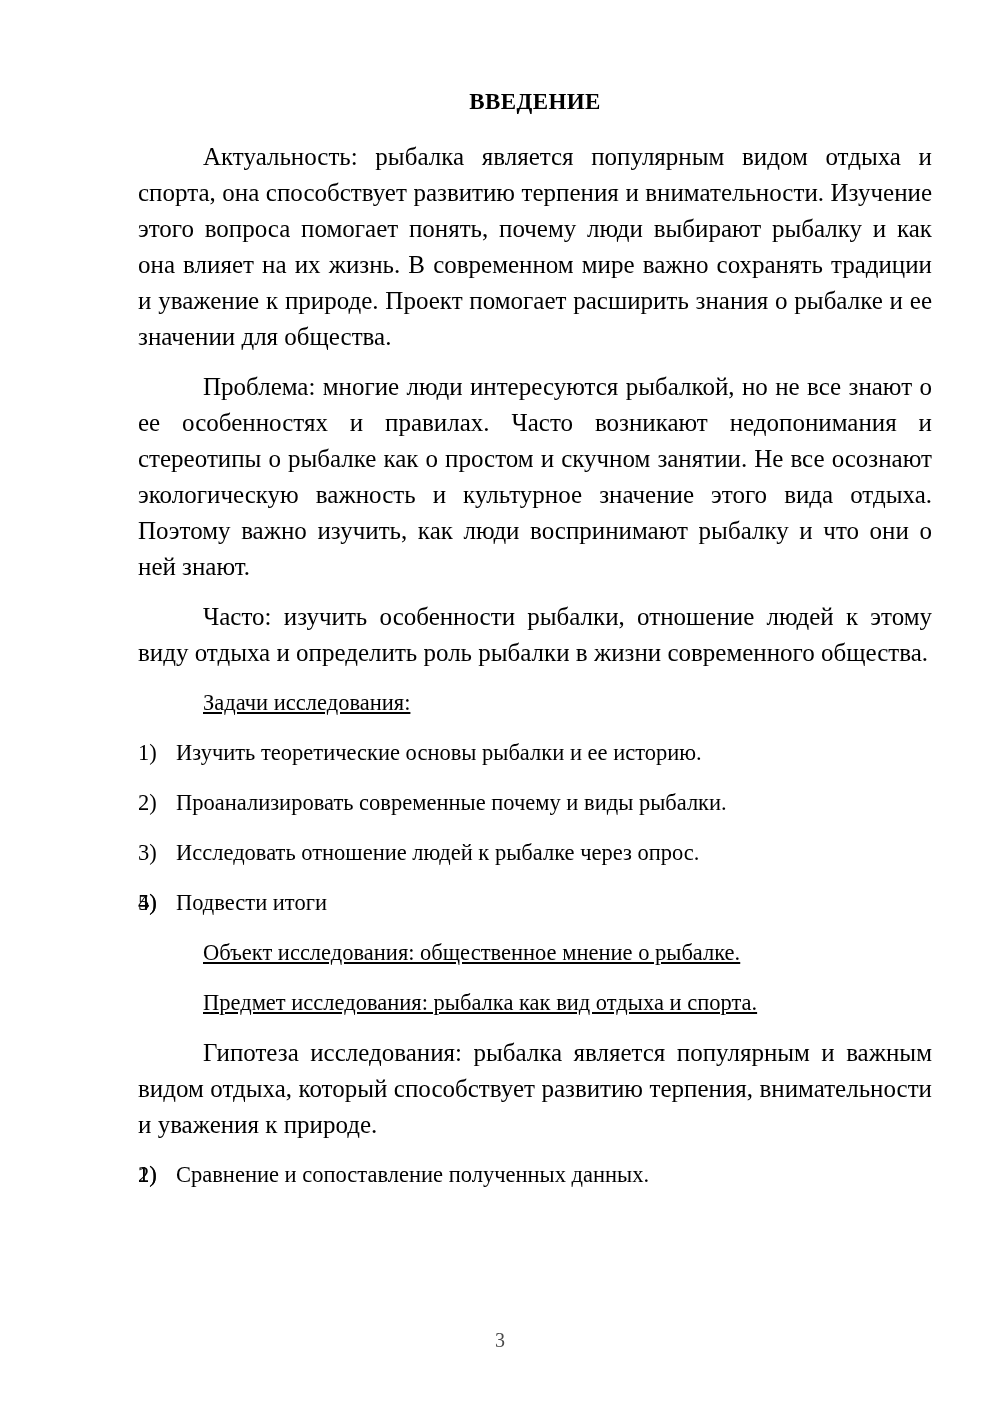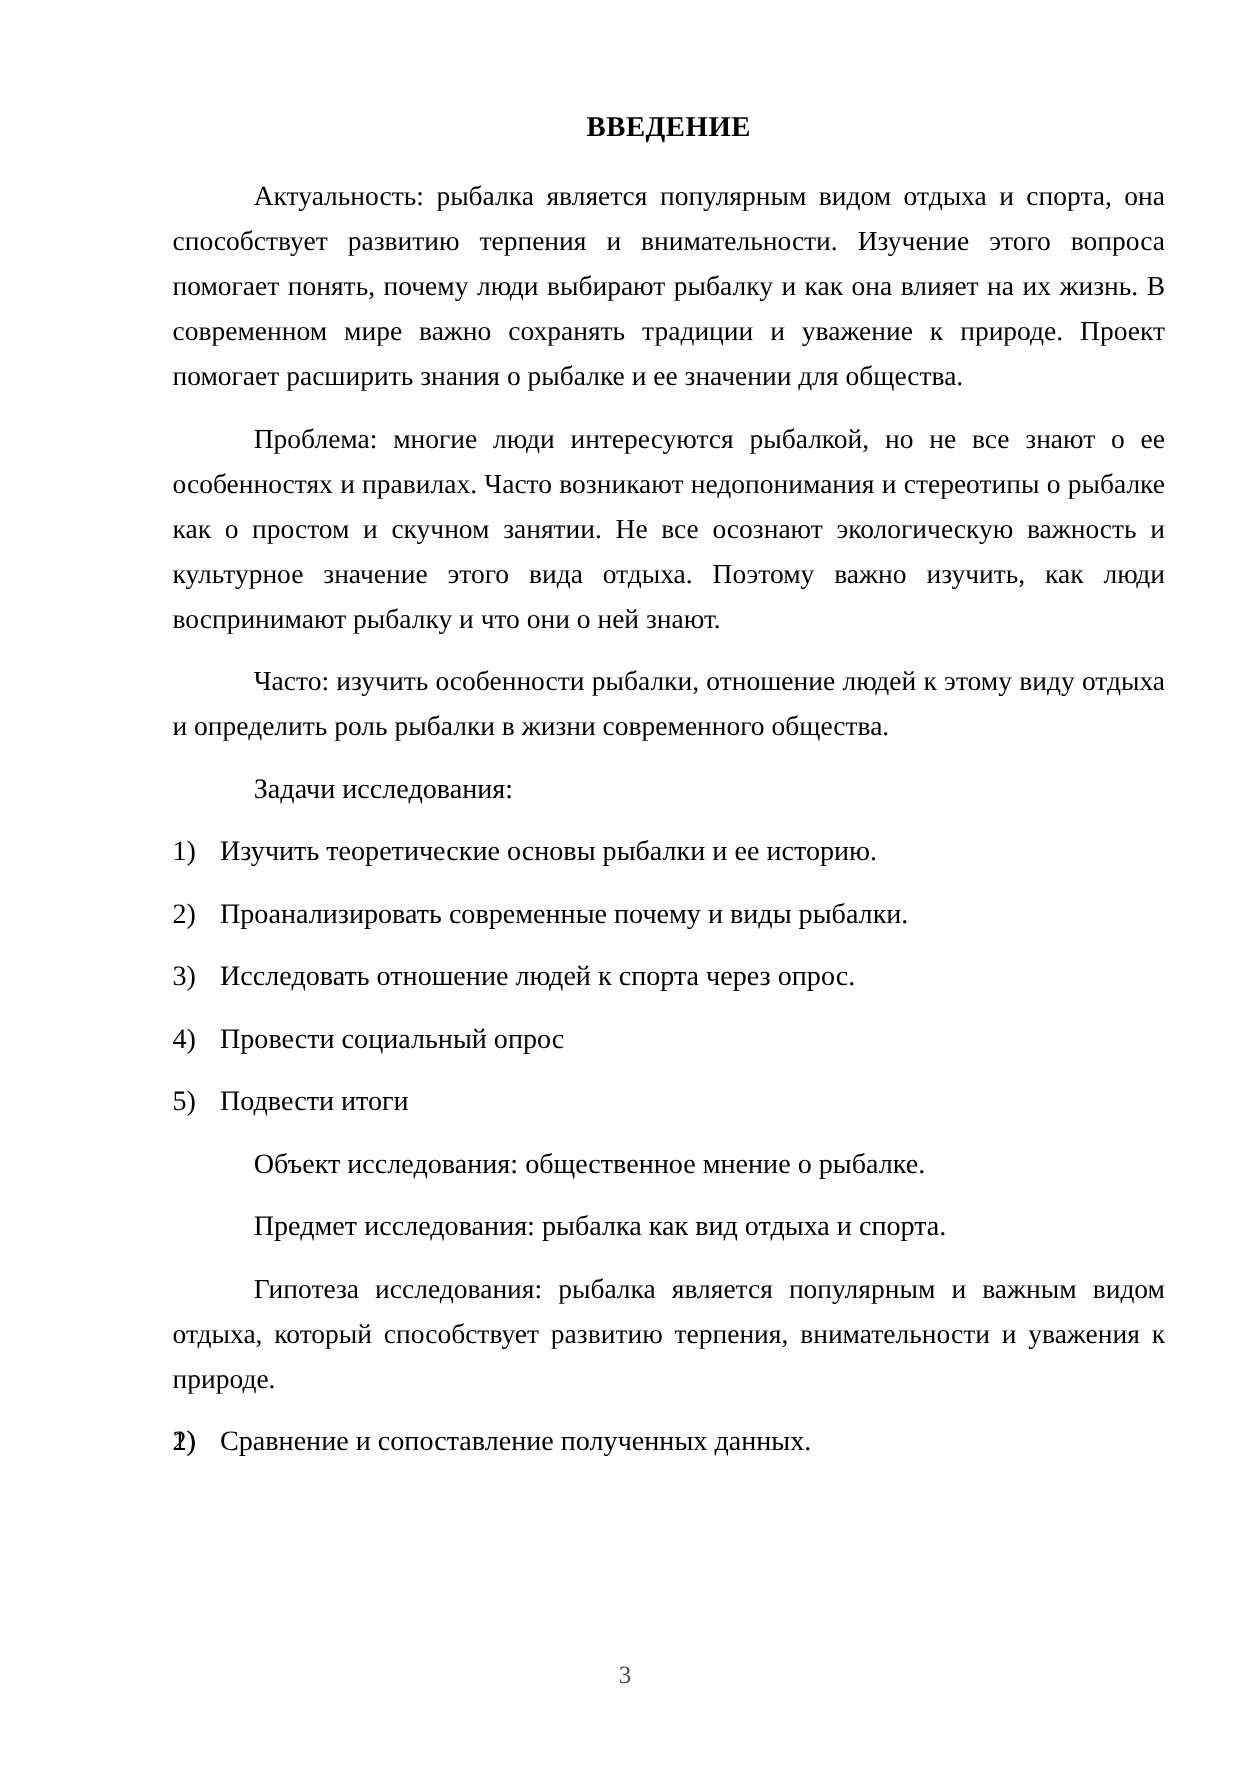--- a/index.html
+++ b/index.html
@@ -27,34 +27,35 @@
   }
   .doc-heading {
     font-size: 23px;
     font-weight: bold;
     text-align: center;
     letter-spacing: 0.4px;
     margin: 0 0 22px 0;
     line-height: 1.25;
   }
   .para {
-    font-size: 22px;
+    font-size: 25px;
     line-height: 36px;
     text-align: justify;
     text-justify: inter-word;
     text-indent: 65px;
     margin: 0 0 14px 0;
     hyphens: none;
   }
   .para-label {
     font-size: 22.5px;
     line-height: 36px;
     text-align: left;
     text-indent: 65px;
     margin: 0 0 14px 0;
+    text-decoration: underline;
   }
   .num-list {
     list-style: none;
     margin: 0 0 14px 0;
     padding: 0;
   }
   .num-list li {
     font-size: 22.5px;
     line-height: 36px;
     text-align: left;
@@ -102,25 +103,24 @@
       <li>
         <span class="marker">1)</span>
         <span>Изучить теоретические основы рыбалки и ее историю.</span>
       </li>
       <li>
         <span class="marker">2)</span>
         <span>Проанализировать современные почему и виды рыбалки.</span>
       </li>
       <li>
         <span class="marker">3)</span>
-        <span>Исследовать отношение людей к спорта через опрос.</span>
+        <span>Исследовать отношение людей к рыбалке через опрос.</span>
       </li>
       <li>
         <span class="marker">4)</span>
-        <span>Провести социальный опрос</span>
       </li>
       <li>
         <span class="marker">5)</span>
         <span>Подвести итоги</span>
       </li>
     </ol>
 
     <p class="para-label">Объект исследования: общественное мнение о рыбалке.</p>
 
     <p class="para-label">Предмет исследования: рыбалка как вид отдыха и спорта.</p>

